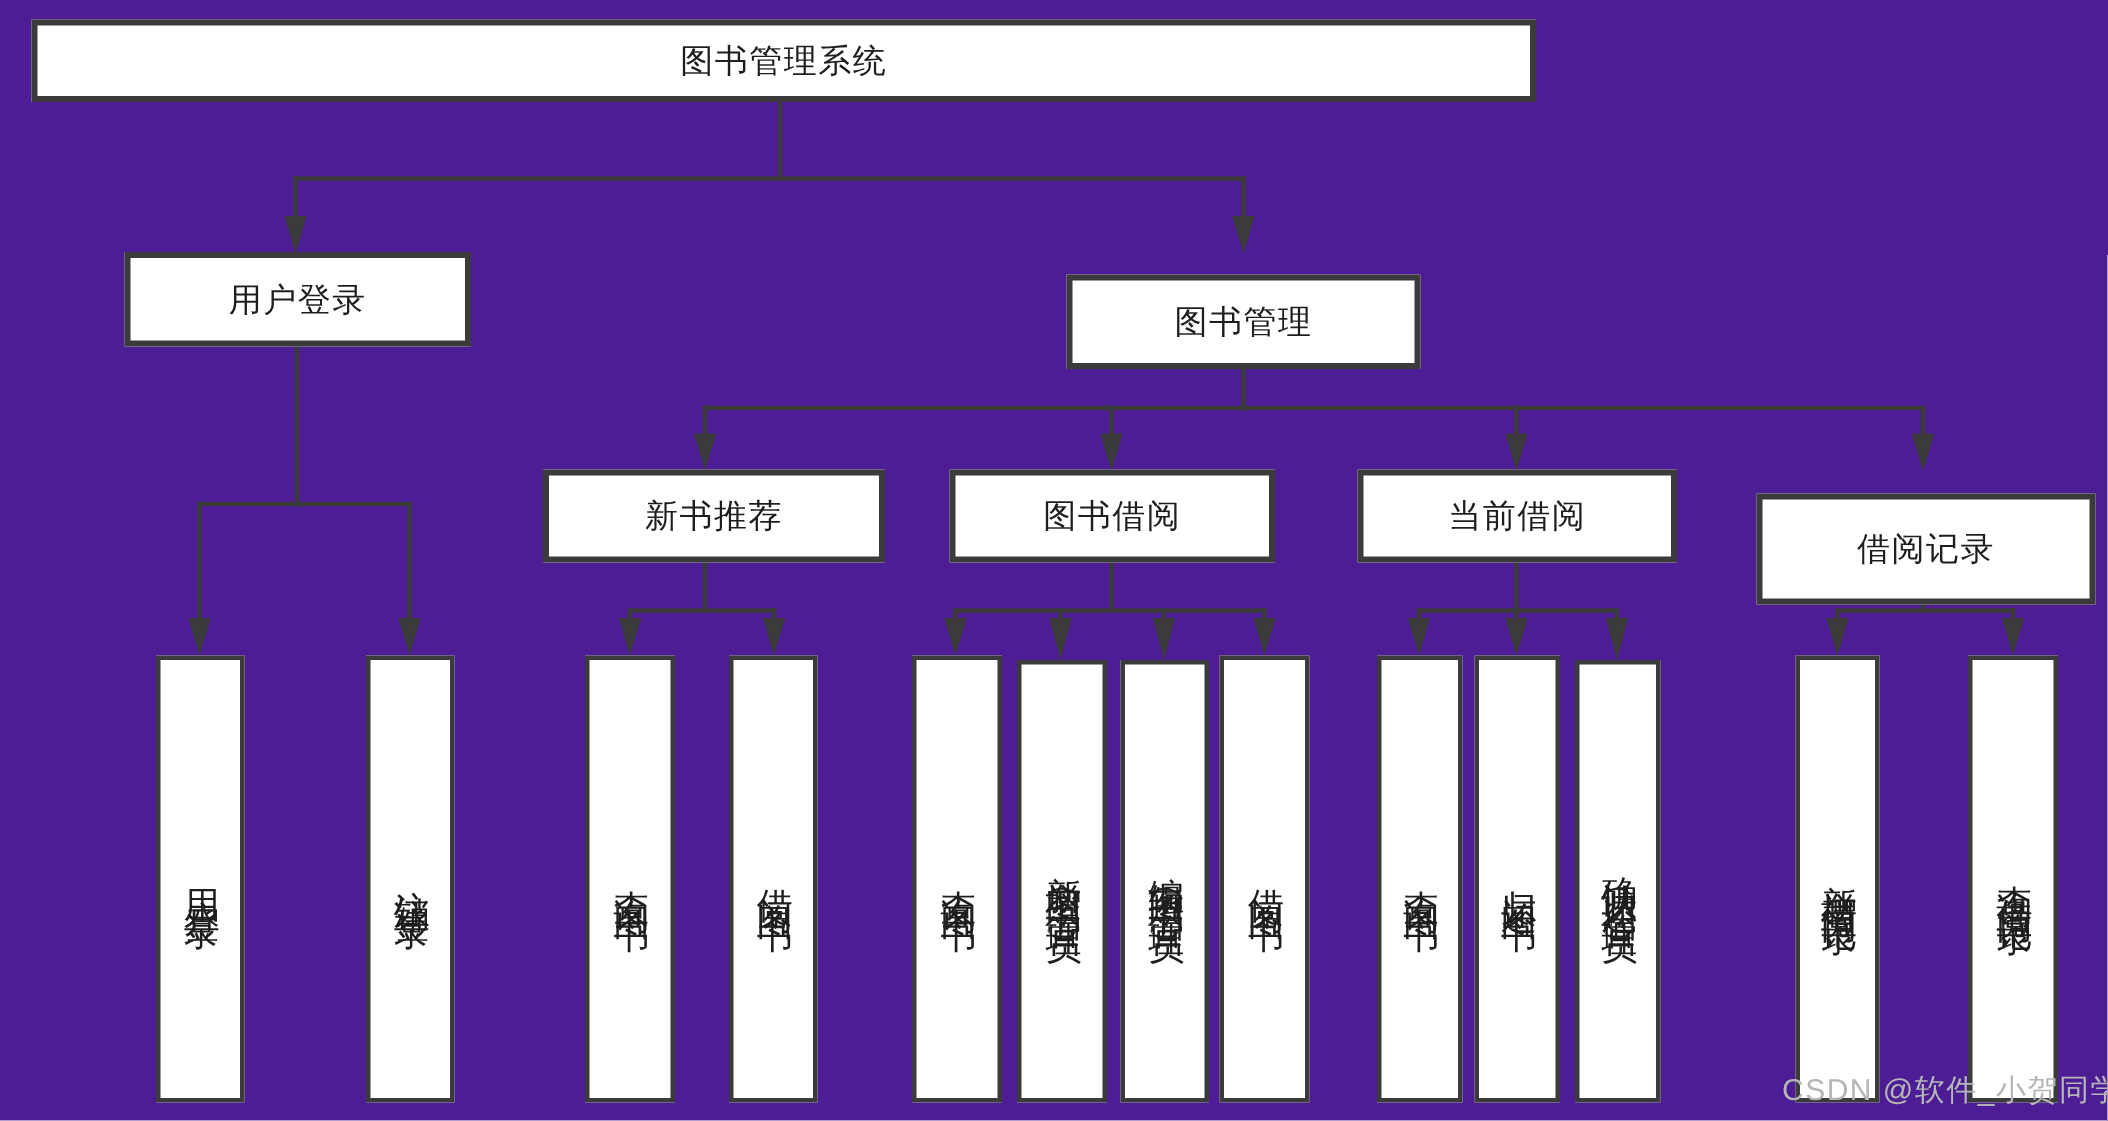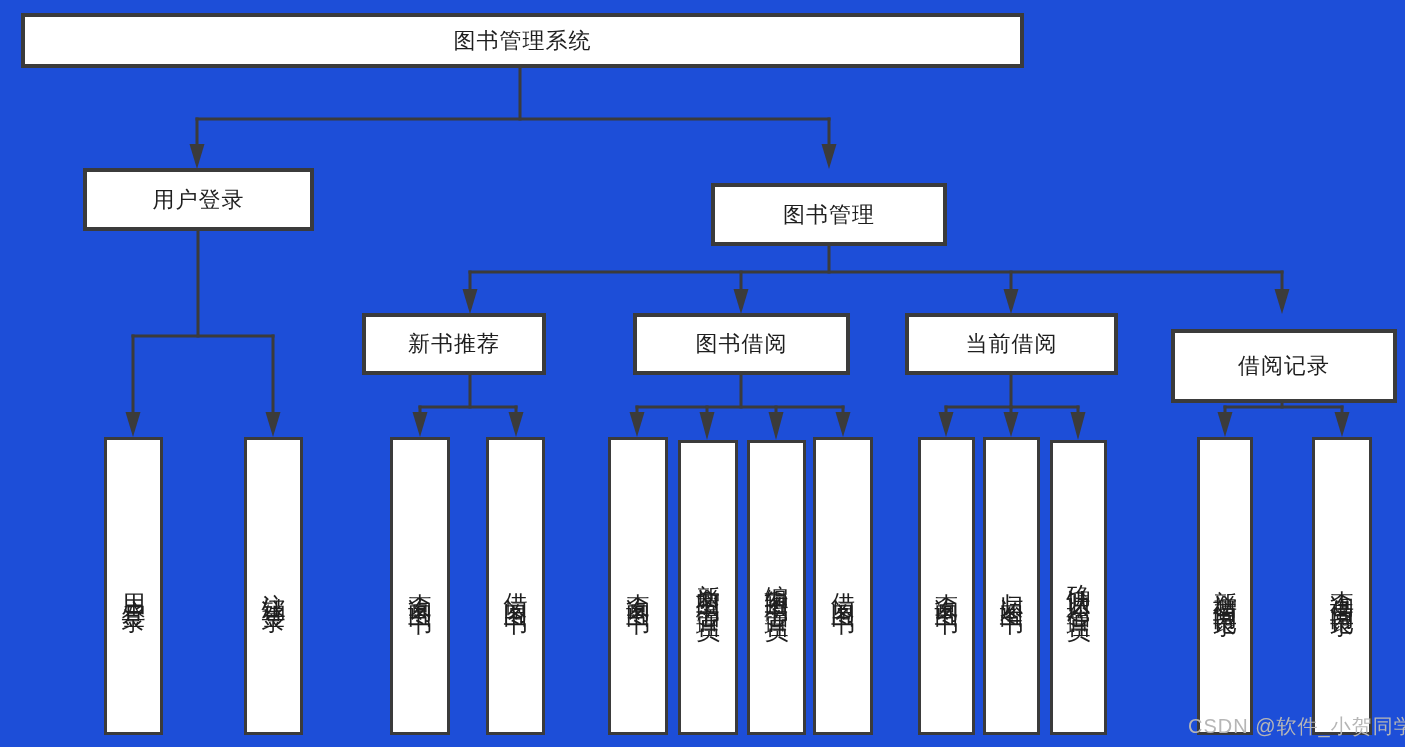--- a/index.html
+++ b/index.html
@@ -1,21 +1,21 @@
 <!DOCTYPE html>
 <html><head>
 <meta charset="utf-8">
 <style>
   html, body { margin: 0; padding: 0; background: #ffffff; }
   body { font-family: "Liberation Sans", sans-serif; }
   .canvas {
     position: relative;
     width: 1405px;
     height: 747px;
-    background: #1d4ed8;
+    background: #4c1d95;
     overflow: hidden;
     text-decoration: underline;
   }
   .connector-svg {
     position: absolute;
     left: 0; top: 0;
     width: 1405px; height: 747px;
     z-index: 1;
   }
   .hbox {
@@ -57,21 +57,21 @@
     font-size: 20px;
     color: #b6b6b6;
     letter-spacing: 1px;
     white-space: nowrap;
     z-index: 3;
   }
   
   #root-box        { left: 21px;  top: 13px;  width: 1003px; height: 55px; }
   #user-login-box  { left: 83px;  top: 168px; width: 231px;  height: 63px; }
   #book-mgmt-box   { left: 711px; top: 168px; width: 236px;  height: 63px; margin-top: 15px; }
-  #new-book-box    { left: 362px; top: 313px; width: 184px;  height: 62px; text-align: right; }
+  #new-book-box    { left: 362px; top: 313px; width: 228px;  height: 62px; text-align: right; }
   #book-borrow-box { left: 633px; top: 313px; width: 217px;  height: 62px; }
   #cur-borrow-box  { left: 905px; top: 313px; width: 213px;  height: 62px; }
   #borrow-rec-box  { left: 1171px;top: 329px; width: 226px;  height: 74px; }
   #v1  { left: 104px;  width: 59px; }
   #v2  { left: 244px;  width: 59px; }
   #v3  { left: 390px;  width: 60px; }
   #v4  { left: 486px;  width: 59px; }
   #v5  { left: 608px;  width: 60px; }
   #v6  { left: 678px;  width: 60px; }
   #v7  { left: 747px;  width: 59px; }

